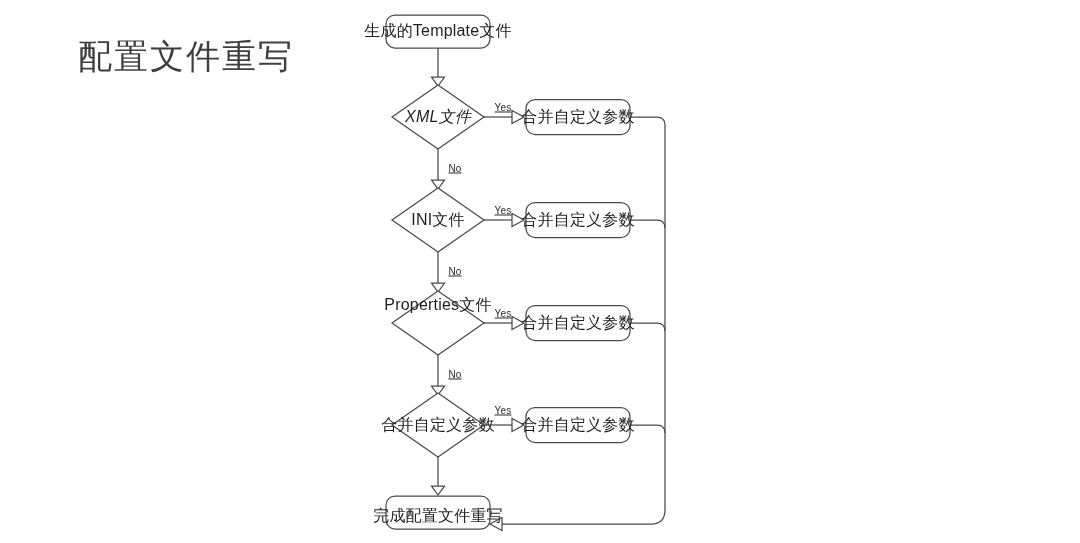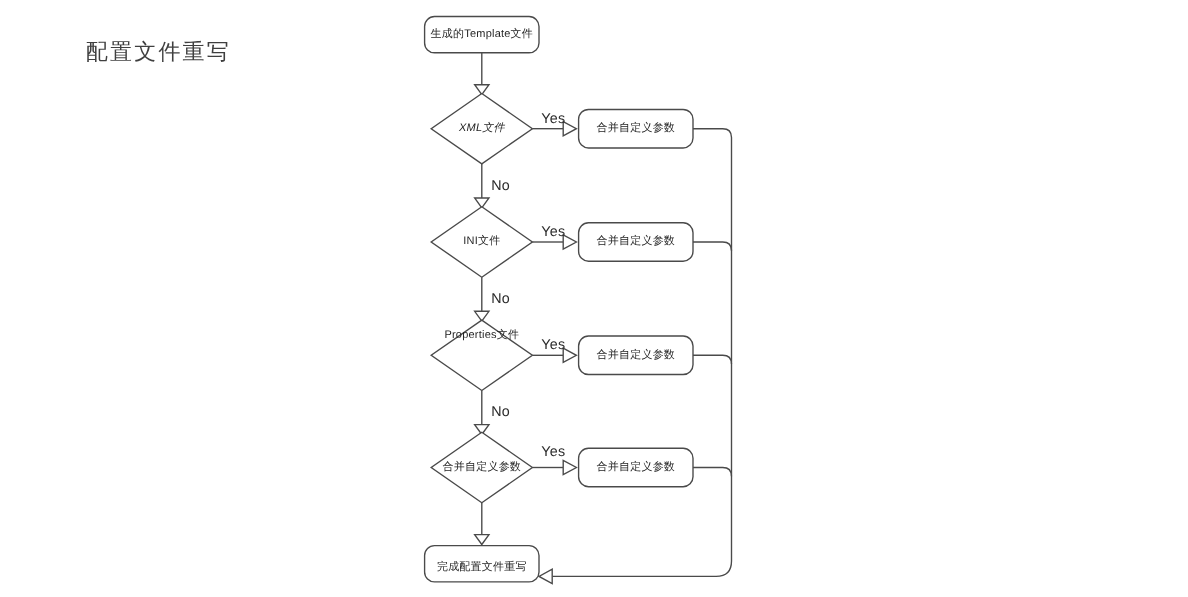--- a/index.html
+++ b/index.html
@@ -18,44 +18,45 @@
     position: absolute;
     top: 0;
     left: 0;
     width: 1080px;
     height: 543px;
   }
   #page-title {
     position: absolute;
     left: 78px;
     top: 36px;
-    font-size: 20px;
+    font-size: 34px;
     line-height: 1.2;
     color: #3f3f3f;
     letter-spacing: 2px;
     font-weight: 400;
     white-space: nowrap;
   }
   .node-label {
     position: absolute;
     transform: translate(-50%, -50%);
-    font-size: 10px;
+    font-size: 16px;
     color: #1f1f1f;
     white-space: nowrap;
     text-align: center;
     line-height: 1.15;
     letter-spacing: 0.2px;
   }
   .edge-label {
     position: absolute;
     transform: translate(-50%, -50%);
-    font-size: 13px;
+    font-size: 10px;
     color: #2b2b2b;
     white-space: nowrap;
     letter-spacing: 0.2px;
+    text-decoration: underline;
   }
   svg { display: block; }
   .shape { fill: #ffffff; stroke: #4a4a4a; stroke-width: 1.25; }
   .link  { fill: none;    stroke: #4a4a4a; stroke-width: 1.25; }
   .arrow { fill: #ffffff; stroke: #4a4a4a; stroke-width: 1.25; stroke-linejoin: miter; }
 </style>
 </head>
 <body>
 
 <svg id="canvas" viewBox="0 0 1080 543" xmlns="http://www.w3.org/2000/svg">

